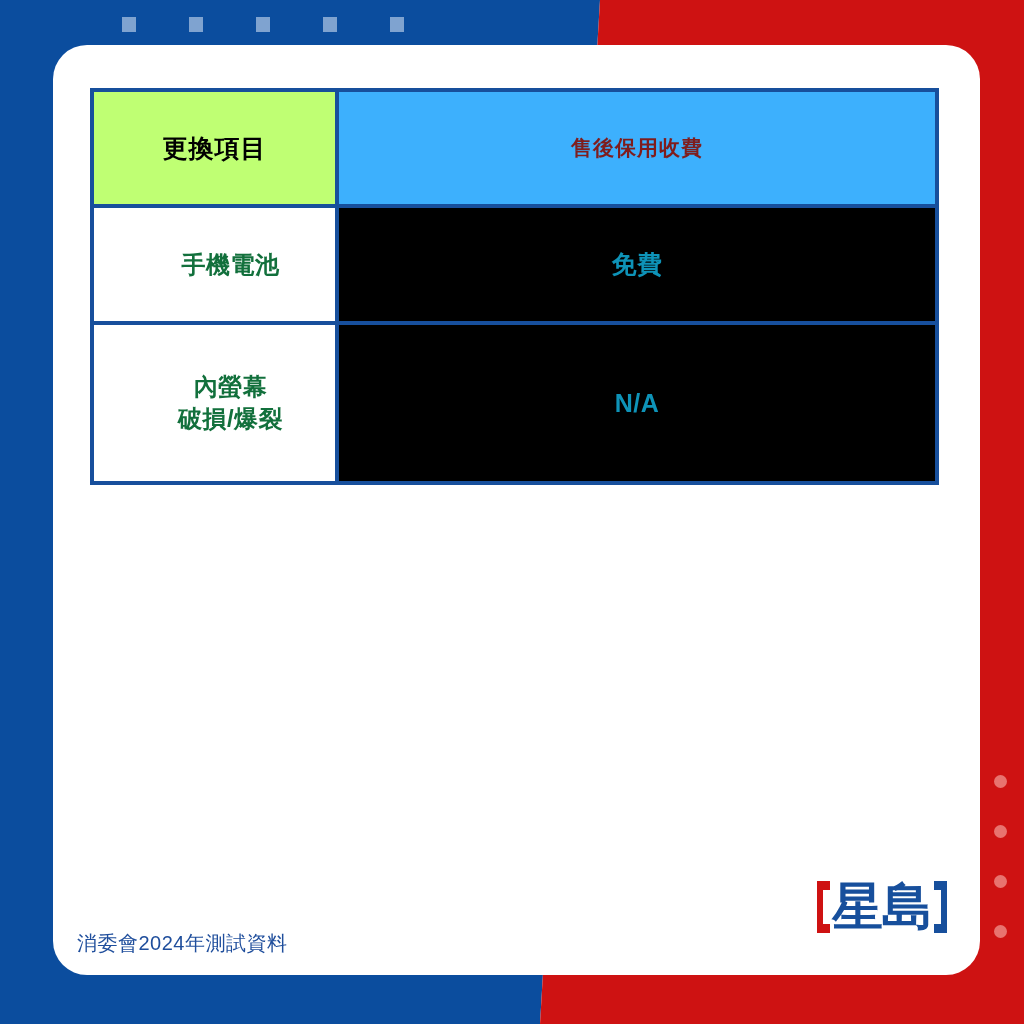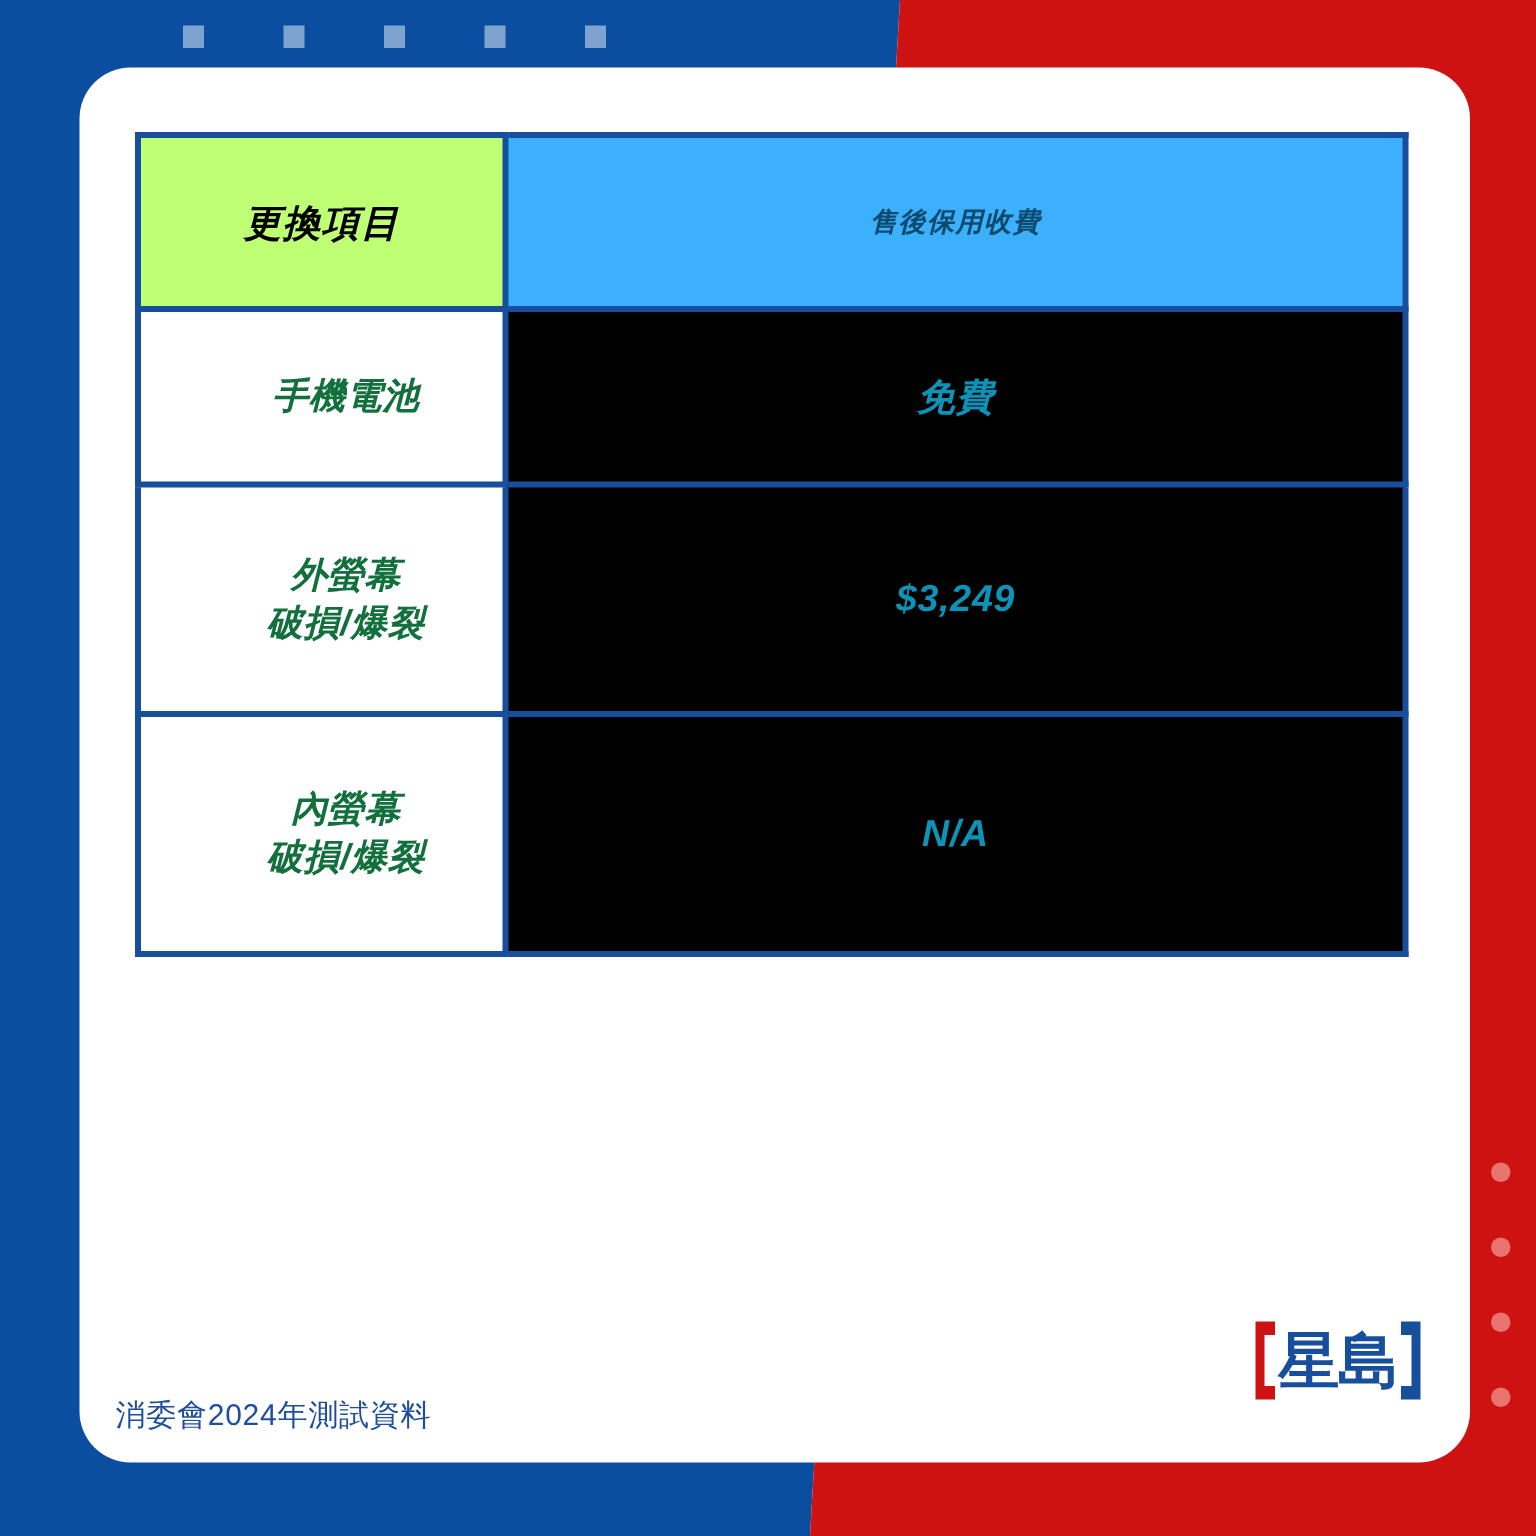--- a/index.html
+++ b/index.html
@@ -81,21 +81,20 @@
     border-radius: 34px;
     z-index: 3;
   }
 
   
   .table-wrap {
     position: absolute;
     left: 37px;
     top: 43px;
     width: 737px;
-    font-style: italic;
   }
   table.pricing {
     border-collapse: collapse;
     width: 845px;
     table-layout: fixed;
   }
   table.pricing col.c-item { width: 245px; }
   table.pricing col.c-fee  { width: 600px; }
 
   table.pricing th,
@@ -109,22 +108,22 @@
   th.hdr-item {
     background: #BFFF73;
     color: #000000;
     font-size: 25px;
     font-weight: bold;
     height: 112px;
     letter-spacing: 1px;
   }
   th.hdr-fee {
     background: #3DB0FD;
-    color: #0c4a6e;
-    font-size: 18px;
+    color: #7f1d1d;
+    font-size: 21px;
     font-weight: bold;
     height: 112px;
     letter-spacing: 1px;
   }
 
   td.item {
     color: #12703C;
     font-size: 24px;
     font-weight: bold;
     line-height: 1.32;
@@ -179,21 +178,21 @@
     position: absolute;
     top: 9px;
     bottom: 9px;
     width: 7px;
     background: #ffffff;
   }
   .logo .brk-l::after { right: 0; }
   .logo .brk-r::after { left: 0; }
 
   .logo .word {
-    font-size: 41px;
+    font-size: 51px;
     font-weight: bold;
     line-height: 52px;
     letter-spacing: -1px;
     padding: 0 2px;
     white-space: nowrap;
   }
   .logo .w-blue { color: #174F9C; }
   .logo .w-red  { color: #CE1212; }
 </style>
 </head>
@@ -233,27 +232,20 @@
             <th class="hdr-fee">售後保用收費</th>
           </tr>
         </thead>
         <tbody>
           <tr class="r-h1">
             <td class="item">
               <span class="item-line">手機電池</span>
             </td>
             <td class="fee">免費</td>
           </tr>
-          <tr class="r-h3">
-            <td class="item">
-              <span class="item-line">外螢幕</span>
-              <span class="item-line">破損/爆裂</span>
-            </td>
-            <td class="fee">$3,249</td>
-          </tr>
           <tr class="r-h4">
             <td class="item">
               <span class="item-line">內螢幕</span>
               <span class="item-line">破損/爆裂</span>
             </td>
             <td class="fee">N/A</td>
           </tr>
         </tbody>
       </table>
     </div>

